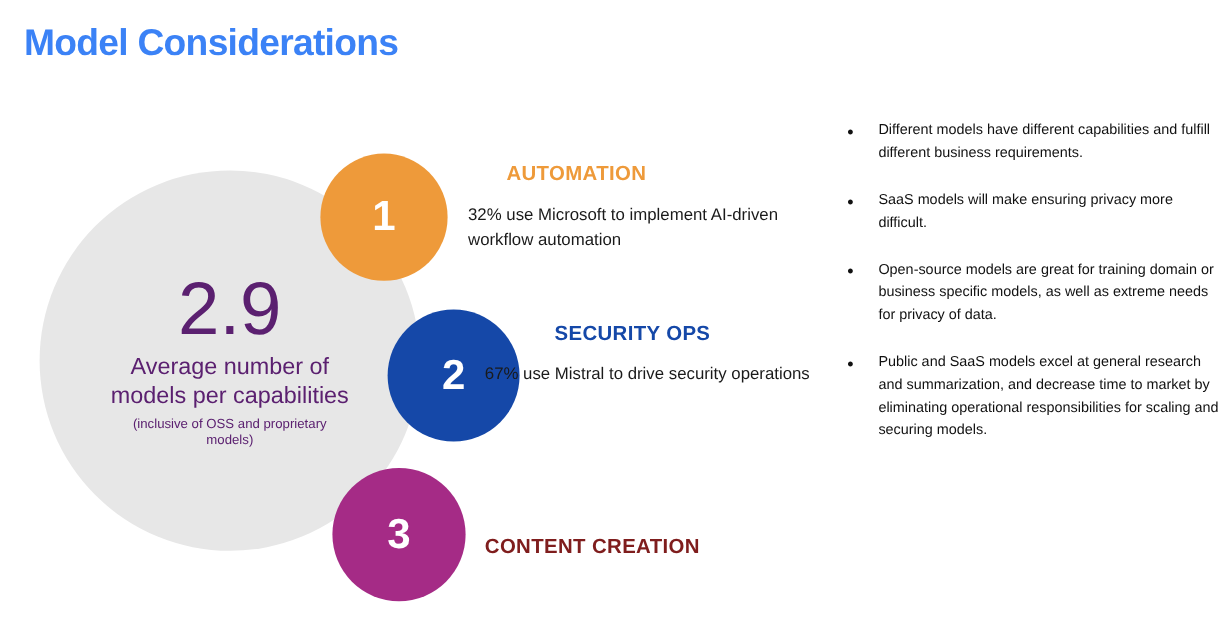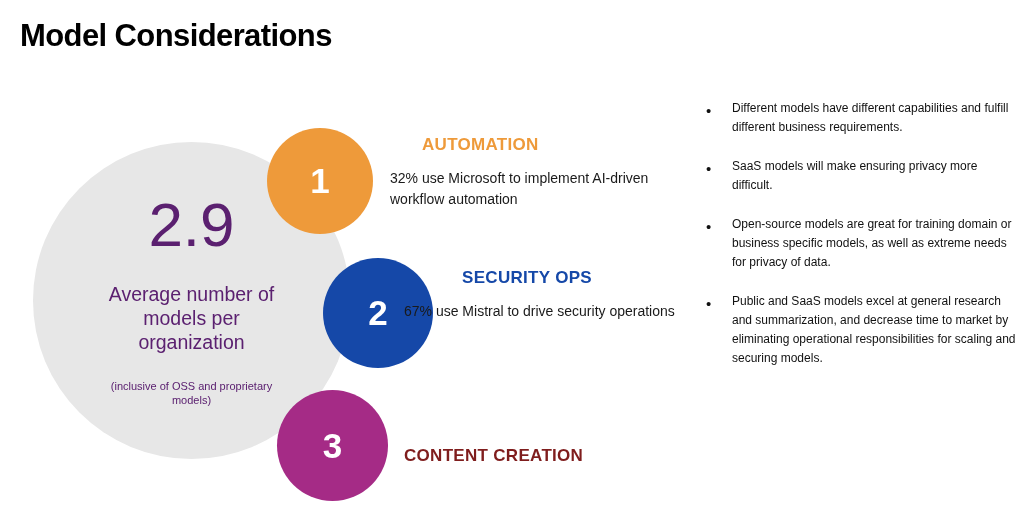--- a/index.html
+++ b/index.html
@@ -12,39 +12,38 @@
     position:relative;
   }
 
   
   .slide-title {
     position:absolute;
     left:20px; top:18px;
     font-size:31px;
     font-weight:bold;
     letter-spacing:-0.6px;
-    color:#000000;
+    color:#3b82f6;
     white-space:nowrap;
   }
 
   
   .left-panel { position:absolute; left:0; top:0; width:700px; height:528px; }
 
   .big-circle {
     position:absolute;
     left:33px; top:142px;
     width:317px; height:317px;
     border-radius:50%;
     background:#e7e7e7;
     display:flex;
     flex-direction:column;
     align-items:center;
     justify-content:center;
     text-align:center;
-    gap:21px;
   }
   .stat-value {
     font-size:62px;
     line-height:1.0;
     color:#5b2070;
     font-weight:normal;
     letter-spacing:0px;
     margin-bottom:6px;
   }
   .stat-label {
@@ -124,21 +123,21 @@
 </style>
 </head>
 <body>
 
 <div class="slide-title">Model Considerations</div>
 
 <div class="left-panel">
 
   <div class="big-circle">
     <div class="stat-value">2.9</div>
-    <div class="stat-label">Average number of models per organization</div>
+    <div class="stat-label">Average number of models per capabilities</div>
     <div class="stat-sub">(inclusive of OSS and proprietary models)</div>
   </div>
 
   <div class="num-circle num-1">1</div>
   <div class="item-text txt-1">
     <div class="item-head">AUTOMATION</div>
     <div class="item-body">32% use Microsoft to implement AI-driven workflow automation</div>
   </div>
 
   <div class="num-circle num-2">2</div>

